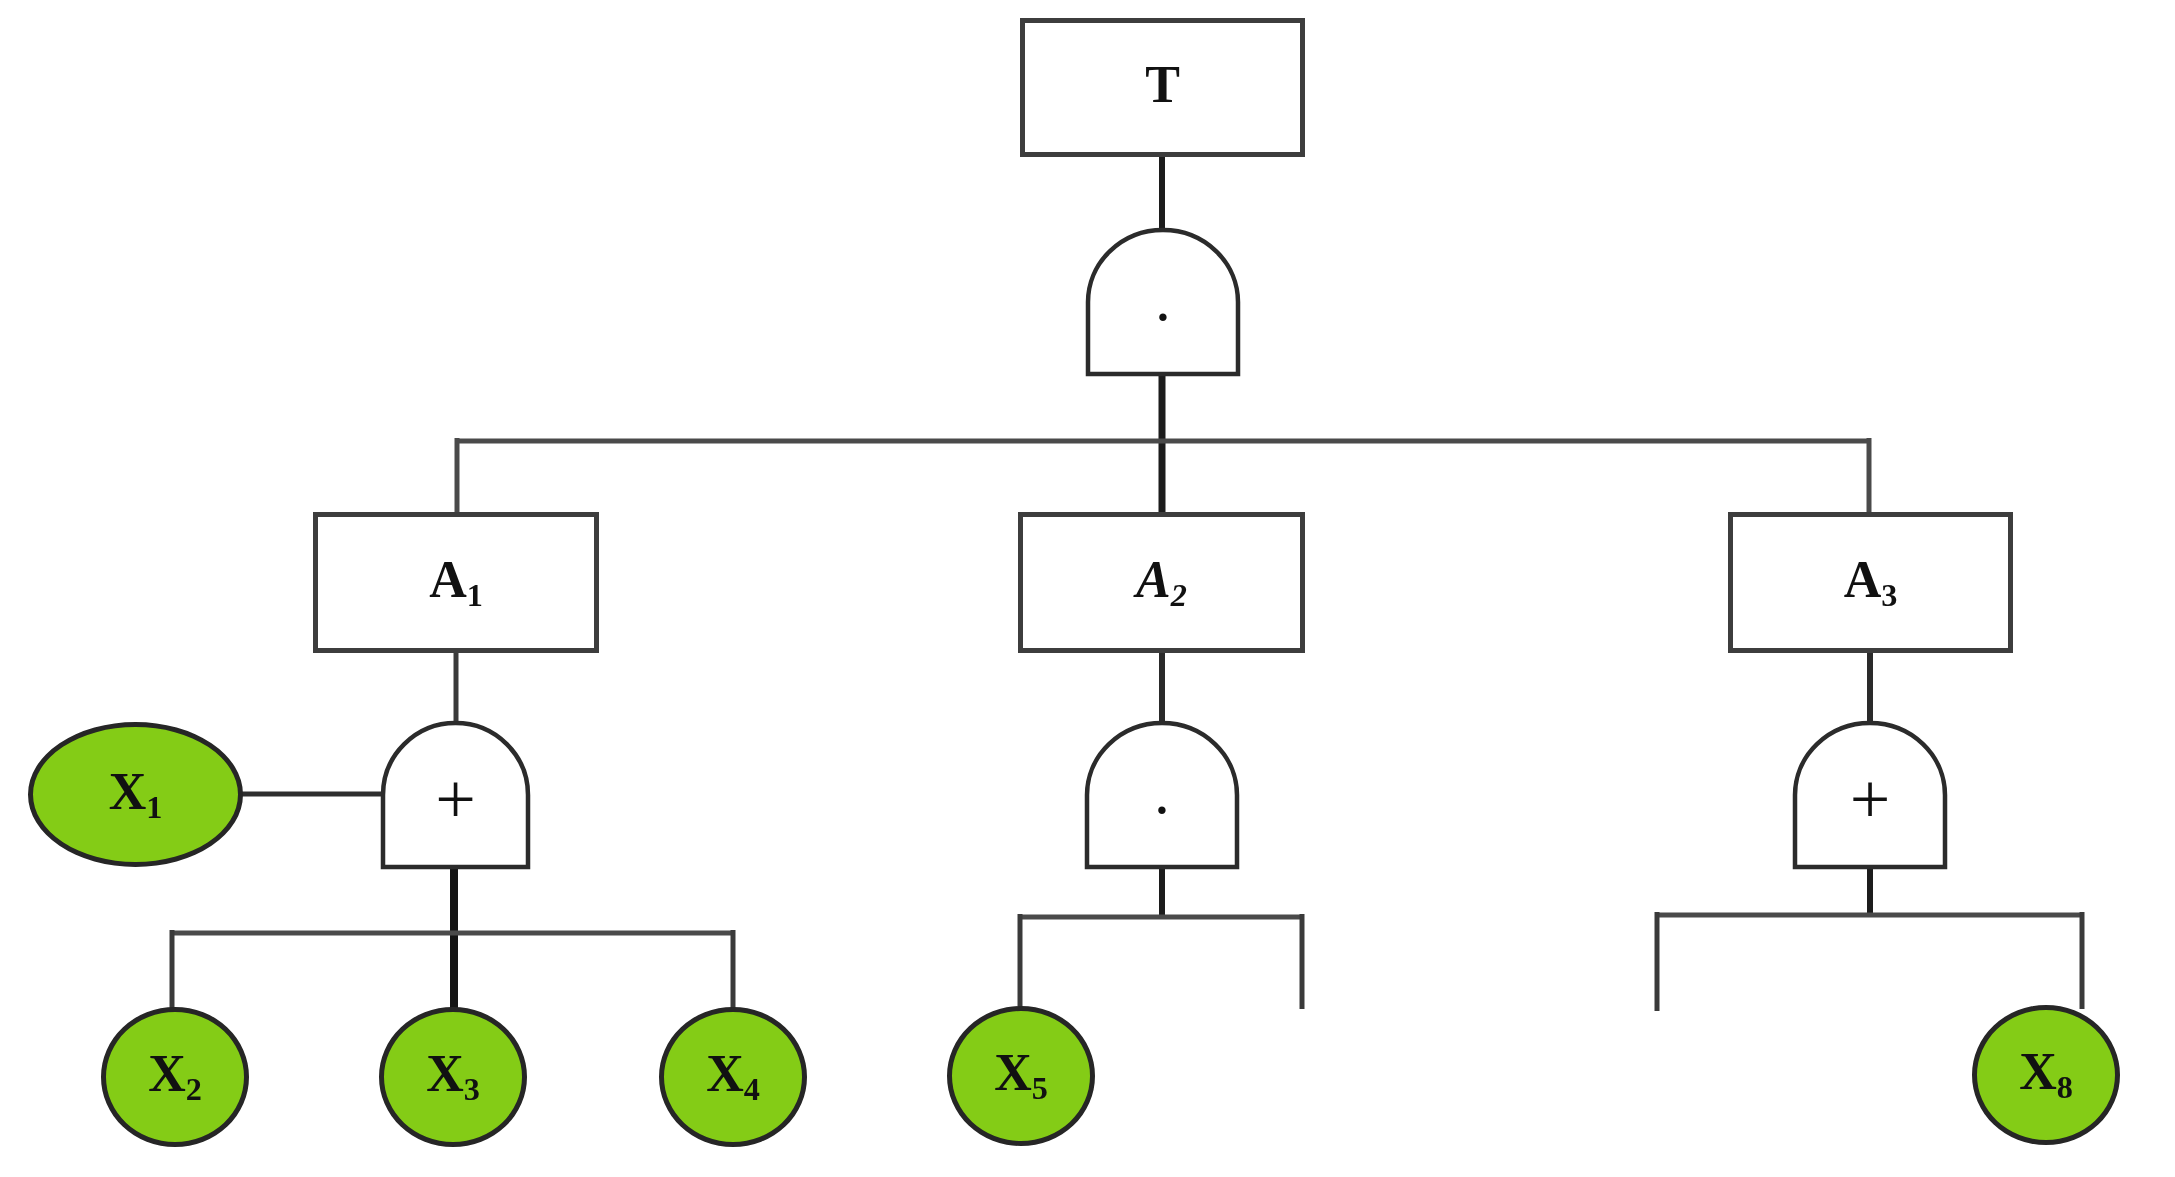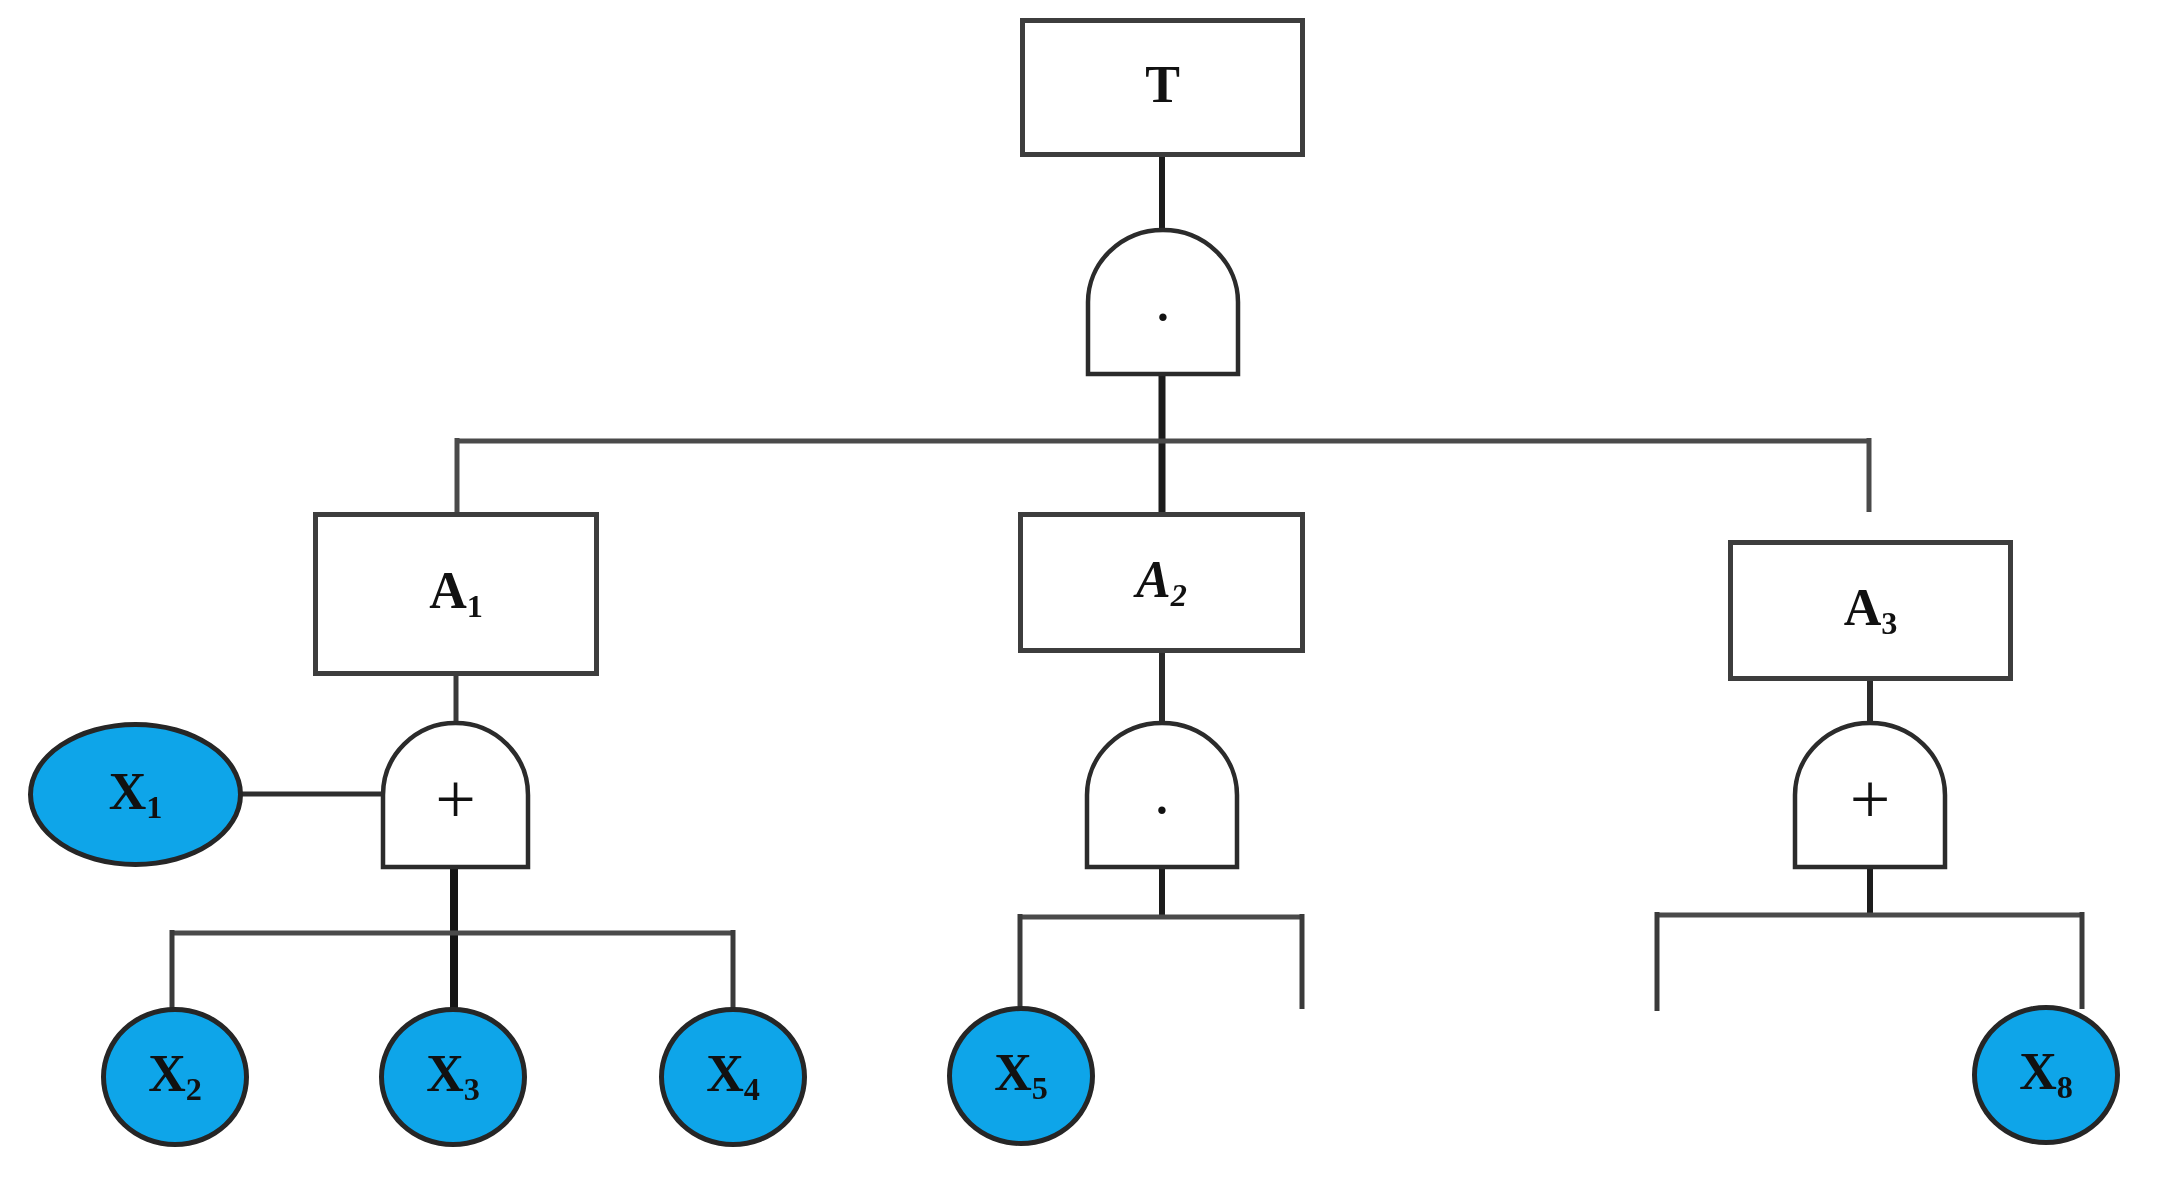--- a/index.html
+++ b/index.html
@@ -6,21 +6,21 @@
   #stage{
     position:relative;width:2175px;height:1177px;background:#ffffff;overflow:hidden;
     font-family:"Liberation Serif","DejaVu Serif",serif;color:#111111;
   }
   #wires{position:absolute;left:0;top:0;width:2175px;height:1177px;}
   .node-box{
     position:absolute;box-sizing:border-box;background:#ffffff;
     border:5px solid #3d3d3d;display:flex;align-items:center;justify-content:center;
   }
   .node-circle{
-    position:absolute;box-sizing:border-box;background:#0ea5e9;
+    position:absolute;box-sizing:border-box;background:#84cc16;
     border:5px solid #262626;border-radius:50%;
     display:flex;align-items:center;justify-content:center;
   }
   .node-label{font-weight:bold;font-size:52px;line-height:1;white-space:nowrap;}
   .node-label .sub{font-size:0.62em;vertical-align:-0.28em;font-weight:bold;}
   .gate-symbol{
     position:absolute;display:flex;align-items:center;justify-content:center;
     pointer-events:none;line-height:1;
   }
   .gate-symbol.or{font-size:72px;font-weight:400;padding-top:4px;}
@@ -61,29 +61,29 @@
     <path d="M1088 374 V302 A75 72 0 0 1 1238 302 V374 Z" fill="#ffffff" stroke="#2b2b2b" stroke-width="4.5"></path>
     <path d="M383 867 V795 A72.5 72 0 0 1 528 795 V867 Z" fill="#ffffff" stroke="#2b2b2b" stroke-width="4.5"></path>
     <path d="M1087 867 V795 A75 72 0 0 1 1237 795 V867 Z" fill="#ffffff" stroke="#2b2b2b" stroke-width="4.5"></path>
     <path d="M1795 867 V795 A75 72 0 0 1 1945 795 V867 Z" fill="#ffffff" stroke="#2b2b2b" stroke-width="4.5"></path>
   </svg>
 
   <div class="node-box" style="left:1020px;top:18px;width:285px;height:139px;">
     <span class="node-label"><span>T</span><span class="sub"></span></span>
   </div>
 
-  <div class="node-box" style="left:313px;top:512px;width:286px;height:164px;">
+  <div class="node-box" style="left:313px;top:512px;width:286px;height:141px;">
     <span class="node-label"><span>A</span><span class="sub">1</span></span>
   </div>
 
   <div class="node-box" style="left:1018px;top:512px;width:287px;height:141px;font-style:italic;">
     <span class="node-label"><span>A</span><span class="sub">2</span></span>
   </div>
 
-  <div class="node-box" style="left:1728px;top:512px;width:285px;height:141px;margin-top:28px;">
+  <div class="node-box" style="left:1728px;top:512px;width:285px;height:141px;">
     <span class="node-label"><span>A</span><span class="sub">3</span></span>
   </div>
 
   <div class="node-circle" style="left:28px;top:722px;width:215px;height:145px;">
     <span class="node-label"><span>X</span><span class="sub">1</span></span>
   </div>
 
   <div class="node-circle" style="left:101px;top:1007px;width:148px;height:140px;">
     <span class="node-label"><span>X</span><span class="sub">2</span></span>
   </div>

